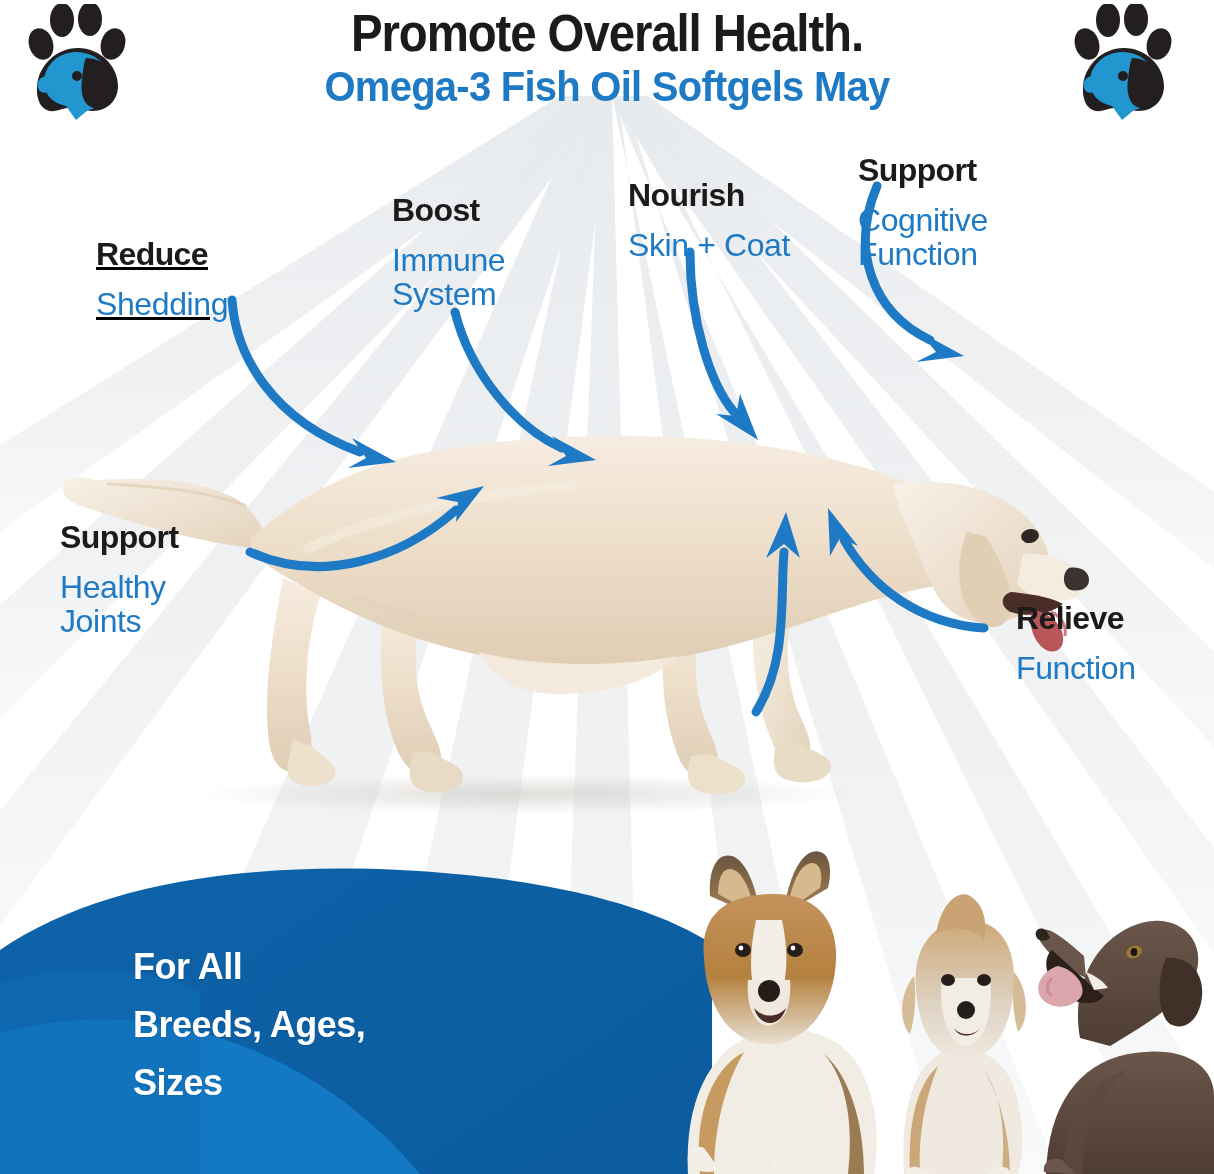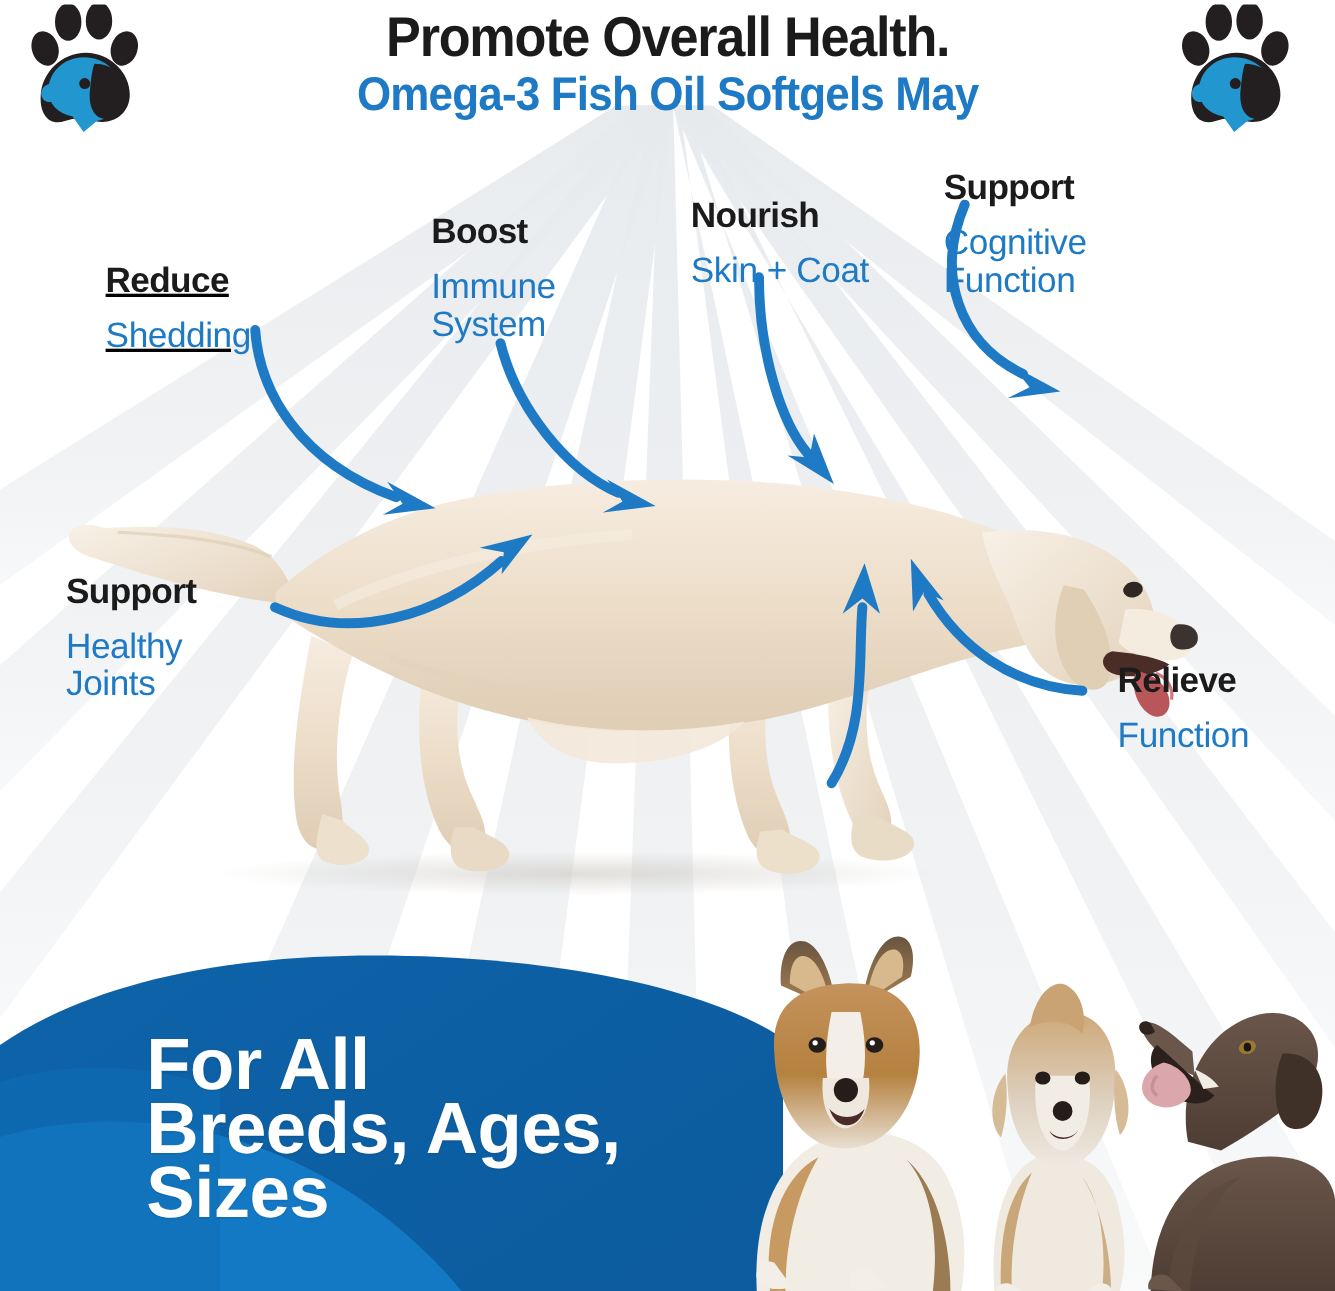--- a/index.html
+++ b/index.html
@@ -124,21 +124,21 @@
     width: 1214px; height: 334px;
     z-index: 9;
   }
   .banner-text {
     position: absolute;
     left: 133px;
     top: 938px;
     z-index: 11;
     color: #ffffff;
     font-weight: bold;
-    font-size: 66px;
+    font-size: 36px;
     line-height: 58px;
     letter-spacing: -0.5px;
     white-space: pre-line;
     text-shadow: 0 1px 2px rgba(0,0,0,0.12);
   }
   .bottom-dogs {
     position: absolute;
     left: 648px;
     top: 838px;
     width: 566px;

